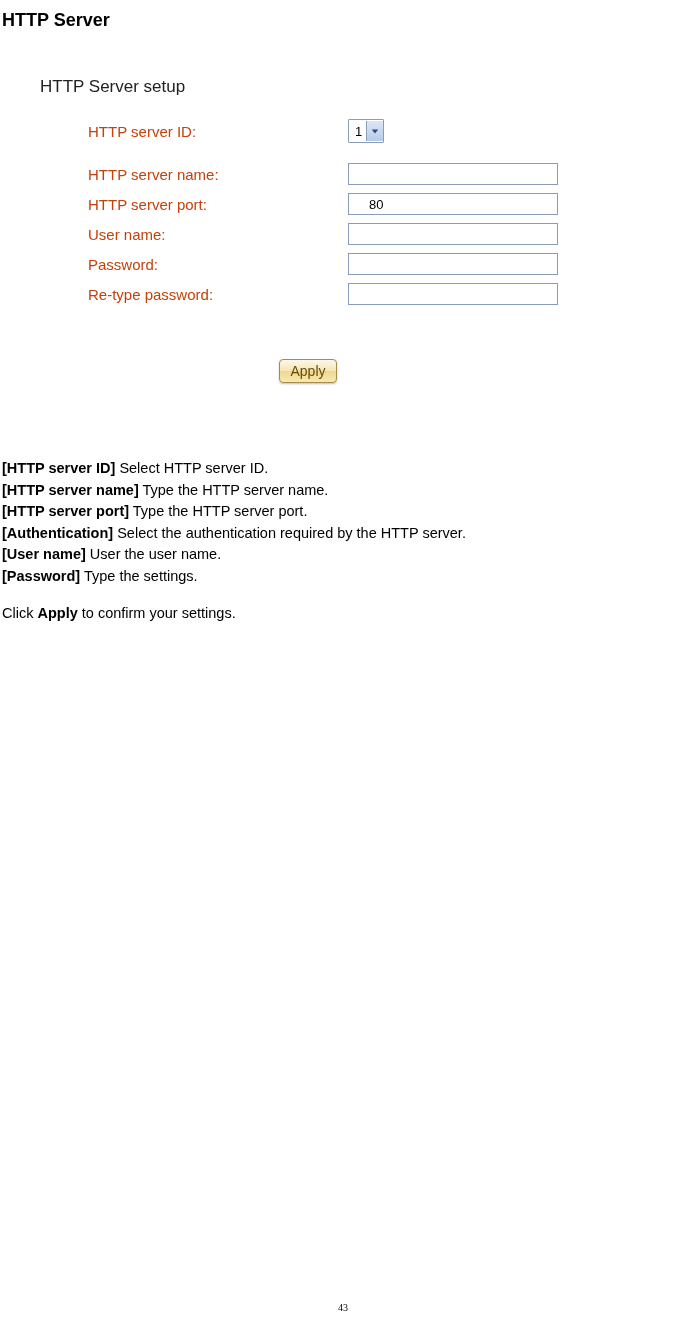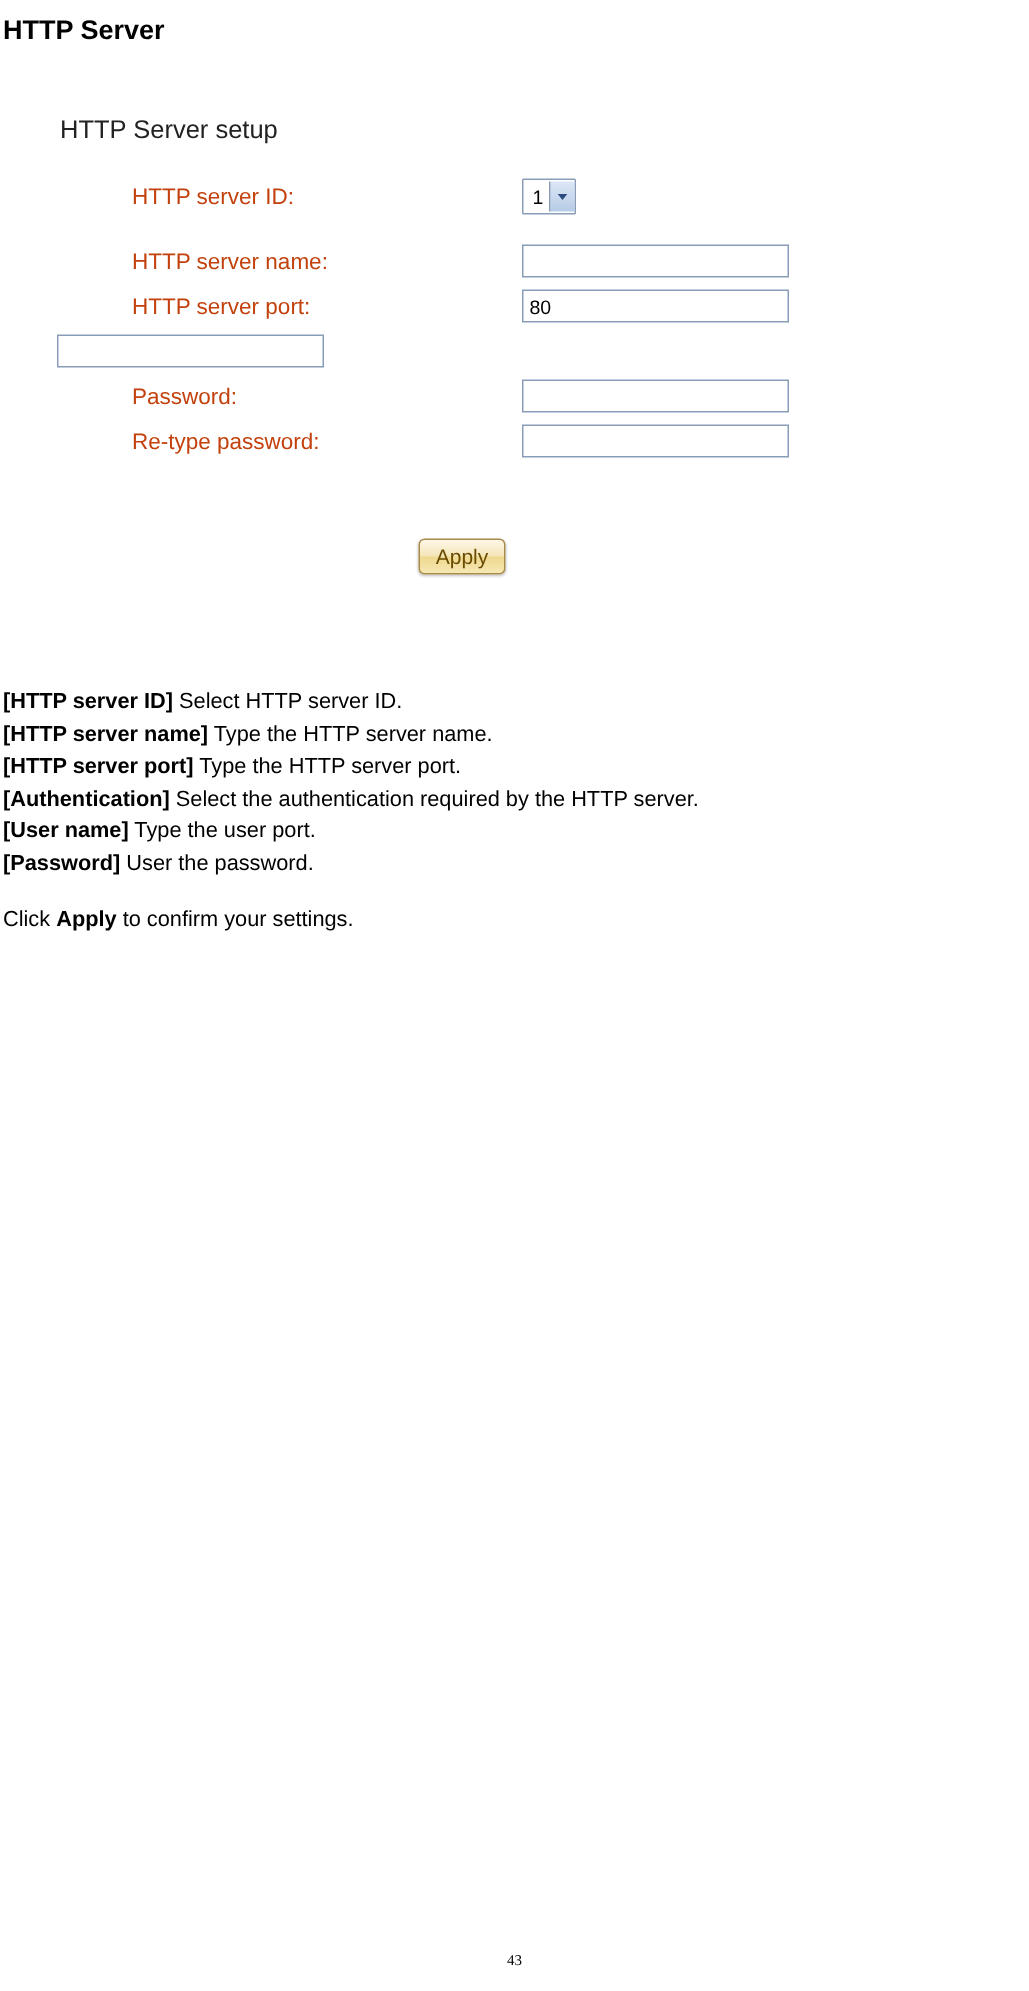--- a/index.html
+++ b/index.html
@@ -13,21 +13,21 @@
   .form-row{display:flex;align-items:center;padding:4px 0;}
   .form-label{width:260px;padding-left:50px;color:#c2410c;font-size:15px;
     font-family:Verdana,Arial,sans-serif;}
   .select-wrap{display:inline-flex;align-items:center;border:1px solid #8a9db8;
     background:#fff;height:22px;border-radius:1px;}
   .select-val{padding:0 4px 0 6px;font-size:13px;color:#000;}
   .chev{width:16px;height:20px;background:linear-gradient(#dce7f6,#b7cbe6);
     border-left:1px solid #8a9db8;display:flex;align-items:center;justify-content:center;}
   .chev svg{width:8px;height:8px;}
   input[type=text],input[type=password]{height:20px;width:168px;
-    border:1px solid #8a9db8;background:#fff;font-size:13px;padding:0 4px;
+    border:1px solid #8a9db8;background:#fff;font-size:13px;padding:0 20px;
     box-sizing:content-box;}
   .radio{width:13px;height:13px;border:1px solid #7a8aa0;border-radius:50%;
     display:inline-flex;align-items:center;justify-content:center;margin:0 4px 0 6px;
     vertical-align:middle;background:#fff;}
   .radio.checked::after{content:"";width:5px;height:5px;border-radius:50%;
     background:#5a7a3a;}
   .radio-lbl{font-size:15px;color:#333;padding:0 10px 0 2px;vertical-align:middle;}
   .apply-wrap{text-align:center;margin-top:50px;}
   .apply-btn{display:inline-block;padding:3px 10px;border:1px solid #a88b4a;
     border-radius:4px;background:linear-gradient(#fdf7e8,#f5e6b8 48%,#efd98f 52%,#f6e8b4);
@@ -68,20 +68,21 @@
     <input type="text" value="" style="">
   </div>
 
   <div class="form-row">
     <div class="form-label">HTTP server port:</div>
     <input type="text" value="80" style="">
   </div>
 
 
   <div class="form-row">
+    <div class="form-label">User name:</div>
     <input type="text" value="" style="">
   </div>
 
   <div class="form-row">
     <div class="form-label">Password:</div>
     <input type="password" value="" style="">
   </div>
 
   <div class="form-row">
     <div class="form-label">Re-type password:</div>
@@ -91,20 +92,20 @@
   <div class="apply-wrap">
     <span class="apply-btn">Apply</span>
   </div>
 </div>
 
 <div class="desc">
   <p><span class="bold">[HTTP server ID]</span><span> Select HTTP server ID.</span></p>
   <p><span class="bold">[HTTP server name]</span><span> Type the HTTP server name.</span></p>
   <p><span class="bold">[HTTP server port]</span><span> Type the HTTP server port.</span></p>
   <p><span class="bold">[Authentication]</span><span> Select the authentication required by the HTTP server.</span></p>
-  <p><span class="bold">[User name]</span><span> Type the user port.</span></p>
-  <p><span class="bold">[Password]</span><span> User the password.</span></p>
+  <p><span class="bold">[User name]</span><span> User the user name.</span></p>
+  <p><span class="bold">[Password]</span><span> Type the settings.</span></p>
   <p class="gap"><span>Click </span><span class="bold">Apply</span><span> to confirm your settings.</span></p>
 </div>
 
 <div class="pagenum">43</div>
 
 </div>
 
 </body></html>

